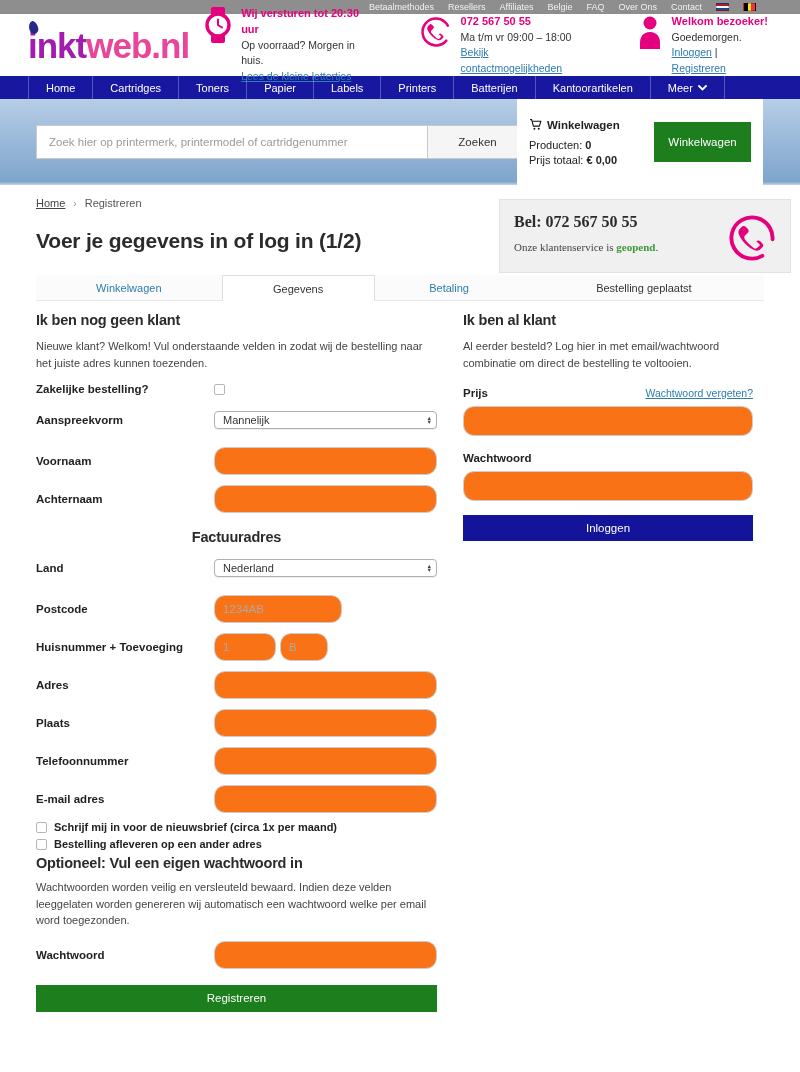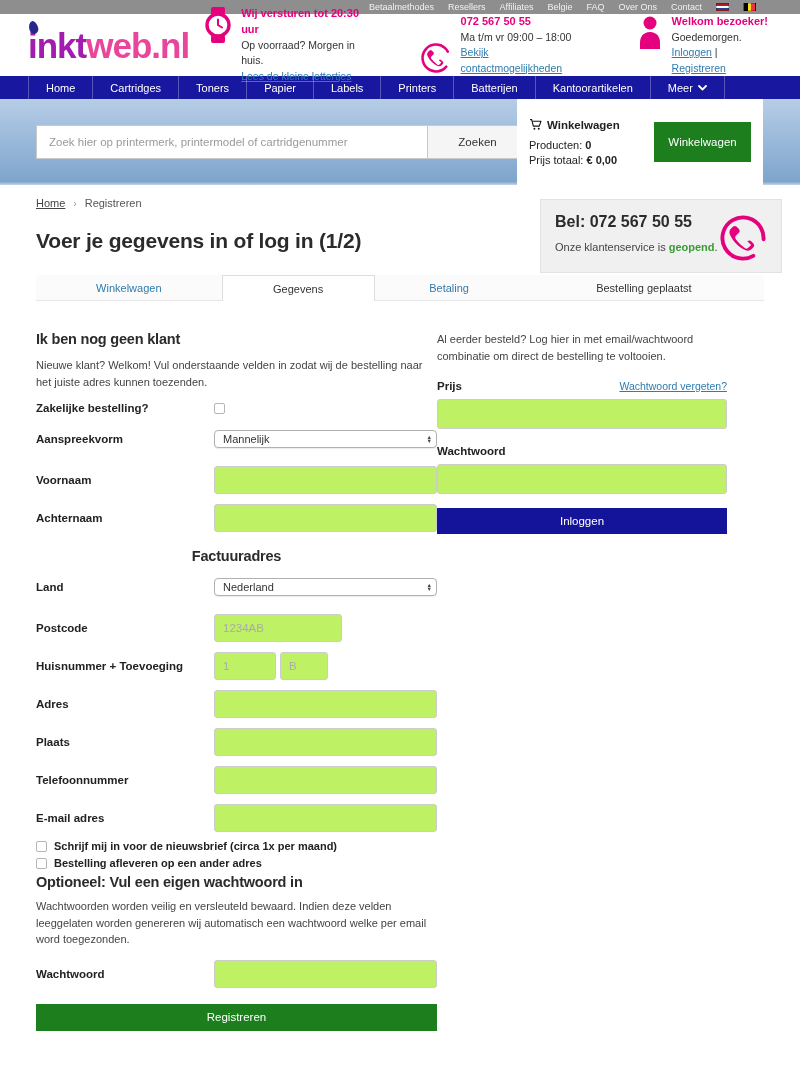--- a/index.html
+++ b/index.html
@@ -19,21 +19,21 @@
   .header { height:62px; background:#fff; display:flex; align-items:center; padding:0 28px; }
   .logo { font-size:35px; font-weight:bold; letter-spacing:-1px; position:relative; line-height:1; }
   .logo .p1 { color:#a21caf; }
   .logo .p2 { color:#e8459b; }
   .logo .drop { position:absolute; left:1px; top:-7px; width:9px; height:13px; background:#28288c; border-radius:50% 50% 50% 50%/60% 60% 40% 40%; transform:rotate(-14deg); }
   .hdr-item { display:flex; align-items:flex-start; gap:8px; }
   .hdr-item .txt { font-size:10.5px; line-height:1.45; color:#333; }
   .hdr-item .txt .t { color:#e5007d; font-weight:bold; font-size:11px; }
   .hdr-item .txt a { color:#2e7cb0; text-decoration:underline; }
   .hdr-ship { margin-left:14px; }
-  .hdr-phone { margin-left:42px;align-items:flex-end; }
+  .hdr-phone { margin-left:42px; }
   .hdr-user { margin-left:46px; }
   .icon-svg { flex:0 0 auto; }
   
   .nav { background:#1717a0; height:23px; display:flex; align-items:stretch; padding-left:28px; }
   .nav-item { color:#fff; font-size:11px; display:flex; align-items:center; gap:5px; padding:0 17px; border-right:1px solid rgba(255,255,255,.28); cursor:pointer; }
   .nav-item:first-child { border-left:1px solid rgba(255,255,255,.28); }
   
   .band { height:86px; background:linear-gradient(180deg,#b7cde6 0%,#93b4d7 60%,#7fa5cb 96%,#c5d4e6 100%); position:relative; display:flex; align-items:center; padding-left:36px; }
   .searchwrap { display:flex; }
   .search-input { width:391px; height:34px; border:1px solid #c9c9c9; border-right:none; background:#fff; font-size:11.5px; padding:0 12px; color:#333; outline:none; }
@@ -44,41 +44,41 @@
   .cart-title { font-weight:bold; font-size:11.5px; display:flex; align-items:center; gap:5px; margin-bottom:8px; }
   .cart-line { margin-top:3px; }
   .cart-line b { font-weight:bold; }
   .cart-btn { width:97px; height:40px; background:#1c7e1c; border:none; color:#fff; font-size:11.5px; cursor:pointer; }
   
   .main { padding:12px 36px 0 36px; position:relative; }
   .breadcrumb { font-size:11px; color:#555; display:flex; align-items:center; gap:8px; }
   .breadcrumb a { color:#444; text-decoration:underline; }
   .breadcrumb .sep { color:#999; font-size:10px; }
   h1 { font-size:21px; color:#2b2b2b; margin-top:20px; letter-spacing:-0.2px; }
-  .callbox { position:absolute; right:18px; top:14px; width:242px; height:74px; background:#f0f0f0; border:1px solid #e2e2e2; padding:13px 14px; }
+  .callbox { position:absolute; right:9px; top:14px; width:292px; height:74px; background:#f0f0f0; border:1px solid #e2e2e2; padding:13px 14px;font-family:Liberation Serif, serif; }
   .callbox-title { font-size:16px; font-weight:bold; color:#2b2b2b; }
   .callbox-line { font-size:11px; color:#444; margin-top:10px; }
   .callbox-line .open { color:#3a9a35; font-weight:bold; }
   .callbox .bigphone { position:absolute; right:12px; top:11px; }
   
   .tabs { display:flex; margin-top:22px; height:26px; }
   .tab { display:flex; align-items:center; justify-content:center; font-size:11px; background:#fbfbfb; border-bottom:1px solid #e7e7e7; cursor:pointer; color:#2e7cb0; }
   .tab.plain { color:#333; }
   .tab.active { background:#fff; border:1px solid #ddd; border-bottom:none; color:#333; }
   .tab1 { flex:0 0 25.5%; } .tab2 { flex:0 0 21%; } .tab3 { flex:0 0 20.5%; } .tab4 { flex:1; }
   
-  .cols { display:flex; margin-top:30px; }
+  .cols { display:flex; gap:26px; margin-top:11px; }
   .col-l { width:401px; }
   .col-r { width:290px; }
   h2 { font-size:14.5px; color:#2b2b2b; margin-bottom:10px; letter-spacing:-0.2px; }
   .para { font-size:11px; color:#444; line-height:1.5; margin-bottom:12px; }
   .frow { display:flex; align-items:center; margin-bottom:10px; }
   .frow label { width:178px; flex:0 0 178px; font-size:11.5px; font-weight:bold; color:#222; }
   .ctrl { flex:1; display:flex; gap:4px; }
-  input.ti { height:28px; border:1px solid #ccc; border-radius:3px; background:#bef264; font-size:11.5px; padding:0 8px; color:#333; width:100%; outline:none; }
+  input.ti { height:28px; border:1px solid #ccc; border-radius:11px; background:#f97316; font-size:11.5px; padding:0 8px; color:#333; width:100%; outline:none; }
   input.ti::placeholder { color:#aaa; }
   input.ti.w-post { width:128px; flex:none; }
   input.ti.w-huis { width:62px; flex:none; }
   input.ti.w-toev { width:48px; flex:none; }
   .fakesel { flex:1; height:18px; border:1px solid #b0b0b0; border-radius:4px; background:#fff; display:flex; align-items:center; justify-content:space-between; font-size:11px; color:#333; padding:0 4px 0 8px; cursor:pointer; box-shadow:0 1px 1px rgba(0,0,0,.08); }
   .stepper { display:flex; flex-direction:column; line-height:4.5px; font-size:5.5px; color:#444; }
   .cb { width:11px; height:11px; border:1px solid #b5b5b5; border-radius:2px; background:#fff; appearance:none; -webkit-appearance:none; cursor:pointer; flex:0 0 auto; }
   .cbrow { display:flex; align-items:center; gap:7px; margin-bottom:5px; font-size:11px; font-weight:bold; color:#222; }
   .mt-extra { margin-top:16px; margin-bottom:14px;text-align:center; }
   .h2-tight { margin-top:4px; margin-bottom:8px; }
@@ -350,20 +350,21 @@
         <div class="ctrl">
             <input class="ti" type="password" style="">
           </div>
       </div>
 
 
       <button class="btn-green">Registreren</button>
     </div>
 
     <div class="col-r">
+      <h2>Ik ben al klant</h2>
       <p class="para" style="margin-bottom:16px;">Al eerder besteld? Log hier in met email/wachtwoord combinatie om direct de bestelling te voltooien.</p>
 
       <div class="lblrow">
         <span class="lbl">Prijs</span>
         <a href="#">Wachtwoord vergeten?</a>
       </div>
       <input class="ti" type="text" style="">
 
       <div class="lbl-solo">Wachtwoord</div>
       <input class="ti" type="password" style="">

